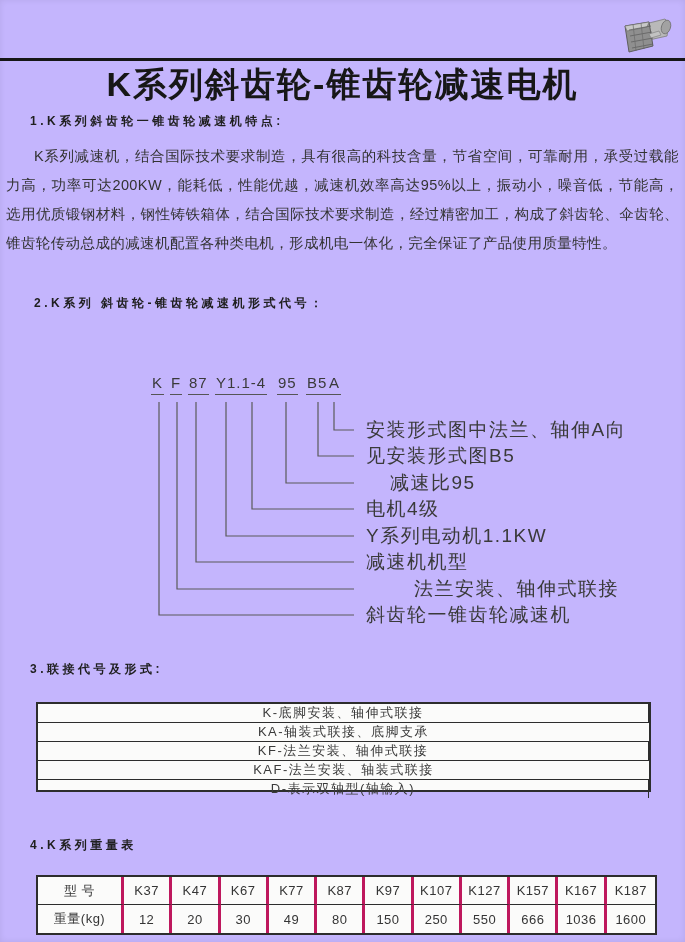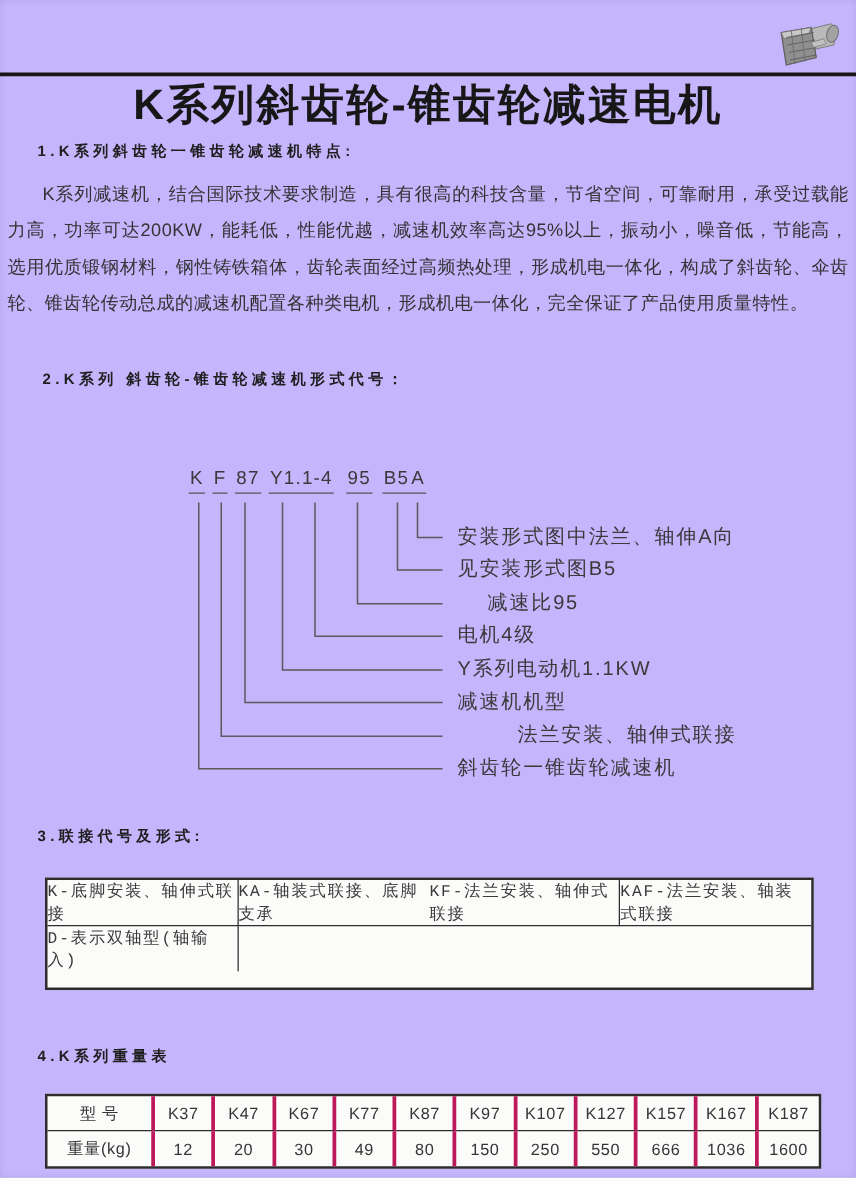--- a/index.html
+++ b/index.html
@@ -61,39 +61,38 @@
   .tok-0{left:151px;}
   .tok-1{left:170px;}
   .tok-2{left:188px;}
   .tok-3{left:215px;}
   .tok-4{left:277px;}
   .tok-5{left:306px;}
   .tok-6{left:328px;}
   .diagram-lines{position:absolute;left:0;top:400px;}
   .code-label{
     position:absolute;left:366px;height:18px;
-    font-size:16px;letter-spacing:1.5px;color:#3a3a3a;
+    font-size:19px;letter-spacing:1.5px;color:#3a3a3a;
     white-space:nowrap;line-height:18px;
   }
   .lbl-0{top:421px;}
   .lbl-1{top:447px;}
   .lbl-2{top:474px;margin-left:24px;}
   .lbl-3{top:500px;}
   .lbl-4{top:527px;}
   .lbl-5{top:553px;}
   .lbl-6{top:580px;margin-left:48px;}
   .lbl-7{top:606px;}
   
   .conn-table{
     position:absolute;left:36px;top:702px;width:615px;height:90px;
-    display:grid;grid-template-columns:1fr 1fr 1fr 1fr;grid-template-rows:1fr 1fr 1fr;
+    display:grid;grid-template-columns:1fr;grid-template-rows:1fr 1fr 1fr;
     border:2px solid #2d2d2d;
     background:#fbfbfa;
     box-sizing:border-box;
-    font-family:Liberation Mono, monospace;
   }
   .conn-cell{
     display:flex;align-items:center;justify-content:center;
     font-size:13px;letter-spacing:1.5px;color:#3a3a3a;
     border-right:1px solid #2d2d2d;border-bottom:1px solid #2d2d2d;
   }
   .conn-cell:nth-child(2n){border-right:none;}
   .conn-cell:nth-child(n+5){border-bottom:none;}
   
   .weight-table{
@@ -129,21 +128,21 @@
     <line x1="18" y1="10" x2="21" y2="37" stroke="#6a6a6a" stroke-width="0.7"></line>
     <line x1="26" y1="9" x2="29" y2="35" stroke="#6a6a6a" stroke-width="0.7"></line>
     <polygon points="34,20 44,17 46,21 36,24" fill="#c2c2c2" stroke="#777" stroke-width="0.6"></polygon>
   </svg>
 
   <div class="top-rule"></div>
 
   <div class="page-title">K系列斜齿轮-锥齿轮减速电机</div>
 
   <div class="sec-head" id="sec1-head">1.K系列斜齿轮一锥齿轮减速机特点:</div>
-  <div class="features-body">K系列减速机，结合国际技术要求制造，具有很高的科技含量，节省空间，可靠耐用，承受过载能力高，功率可达200KW，能耗低，性能优越，减速机效率高达95%以上，振动小，噪音低，节能高，选用优质锻钢材料，钢性铸铁箱体，齿轮表面经过高频热处理，形成机电一体化，构成了斜齿轮、伞齿轮、锥齿轮传动总成的减速机配置各种类电机，形成机电一体化，完全保证了产品使用质量特性。</div>
+  <div class="features-body">K系列减速机，结合国际技术要求制造，具有很高的科技含量，节省空间，可靠耐用，承受过载能力高，功率可达200KW，能耗低，性能优越，减速机效率高达95%以上，振动小，噪音低，节能高，选用优质锻钢材料，钢性铸铁箱体，结合国际技术要求制造，经过精密加工，构成了斜齿轮、伞齿轮、锥齿轮传动总成的减速机配置各种类电机，形成机电一体化，完全保证了产品使用质量特性。</div>
 
   <div class="sec-head" id="sec2-head">2.K系列  斜齿轮-锥齿轮减速机形式代号：</div>
 
   <span class="code-token tok-0">K</span>
   <span class="code-token tok-1">F</span>
   <span class="code-token tok-2">87</span>
   <span class="code-token tok-3">Y1.1-4</span>
   <span class="code-token tok-4">95</span>
   <span class="code-token tok-5">B5</span>
   <span class="code-token tok-6">A</span>

